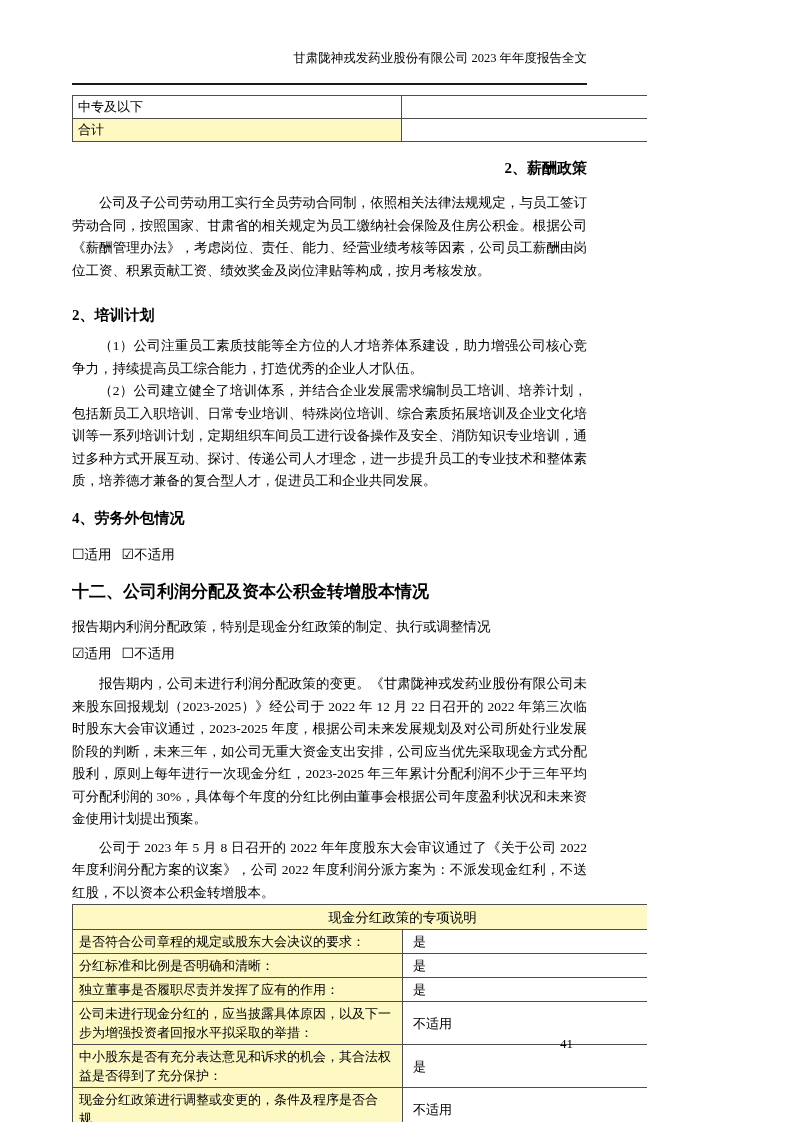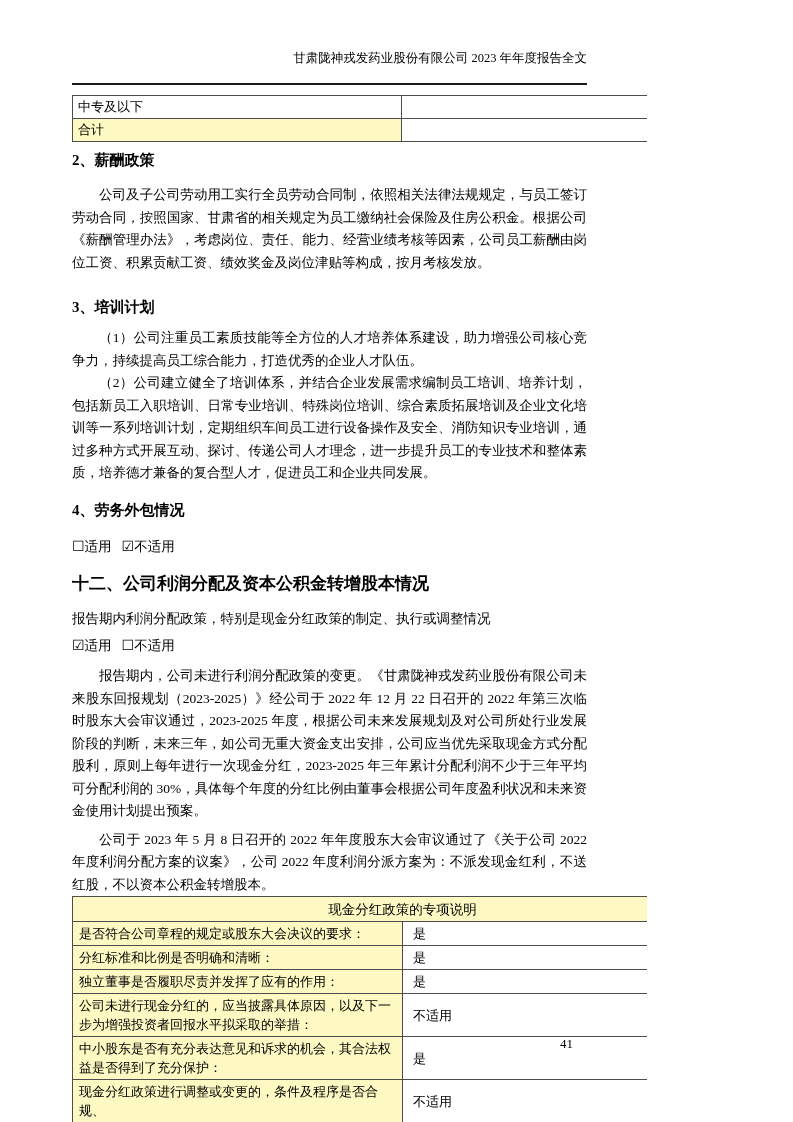--- a/index.html
+++ b/index.html
@@ -27,21 +27,21 @@
   td{border:1px solid #4d4d4d;font-size:13px;vertical-align:middle;}
   .edu-table td{height:22px;padding:0 5px;font-family:Liberation Serif, serif;}
   .edu-table .col-label{width:318px;}
   .edu-table .val{text-align:right;}
   .shaded{background:#fef9c3;}
   
   .h-num{
     font-weight:bold;font-size:15px;line-height:20px;
     margin:0;
   }
-  .h2-s{margin-top:8px;}
+  .h2-s{margin-top:16px;text-align:right;}
   .h3-s{margin-top:23px;}
   .h4-s{margin-top:15px;}
   .h-big{
     font-weight:bold;font-size:17px;line-height:24px;
     margin:14px 0 0 0;
   }
   
   .para{
     font-size:13.5px;line-height:22.5px;
     text-align:justify;
@@ -98,21 +98,21 @@
     <tr>
       <td class="col-label shaded">合计</td>
       <td class="val">763</td>
     </tr>
   </tbody>
     </table>
 
   <div class="h-num h2-s">2、薪酬政策</div>
   <p class="para mt14">公司及子公司劳动用工实行全员劳动合同制，依照相关法律法规规定，与员工签订劳动合同，按照国家、甘肃省的相关规定为员工缴纳社会保险及住房公积金。根据公司《薪酬管理办法》，考虑岗位、责任、能力、经营业绩考核等因素，公司员工薪酬由岗位工资、积累贡献工资、绩效奖金及岗位津贴等构成，按月考核发放。</p>
 
-  <div class="h-num h3-s">3、培训计划</div>
+  <div class="h-num h3-s">2、培训计划</div>
   <p class="para mt10">（1）公司注重员工素质技能等全方位的人才培养体系建设，助力增强公司核心竞争力，持续提高员工综合能力，打造优秀的企业人才队伍。</p>
   <p class="para">（2）公司建立健全了培训体系，并结合企业发展需求编制员工培训、培养计划，包括新员工入职培训、日常专业培训、特殊岗位培训、综合素质拓展培训及企业文化培训等一系列培训计划，定期组织车间员工进行设备操作及安全、消防知识专业培训，通过多种方式开展互动、探讨、传递公司人才理念，进一步提升员工的专业技术和整体素质，培养德才兼备的复合型人才，促进员工和企业共同发展。</p>
 
   <div class="h-num h4-s">4、劳务外包情况</div>
   <div class="applicability">
     <span class="opt"><span class="cb">☐</span><span>适用</span></span><span class="opt"><span class="cb">☑</span><span>不适用</span></span>
   </div>
 
   <div class="h-big">十二、公司利润分配及资本公积金转增股本情况</div>
   <div class="plain-line subtitle">报告期内利润分配政策，特别是现金分红政策的制定、执行或调整情况</div>

